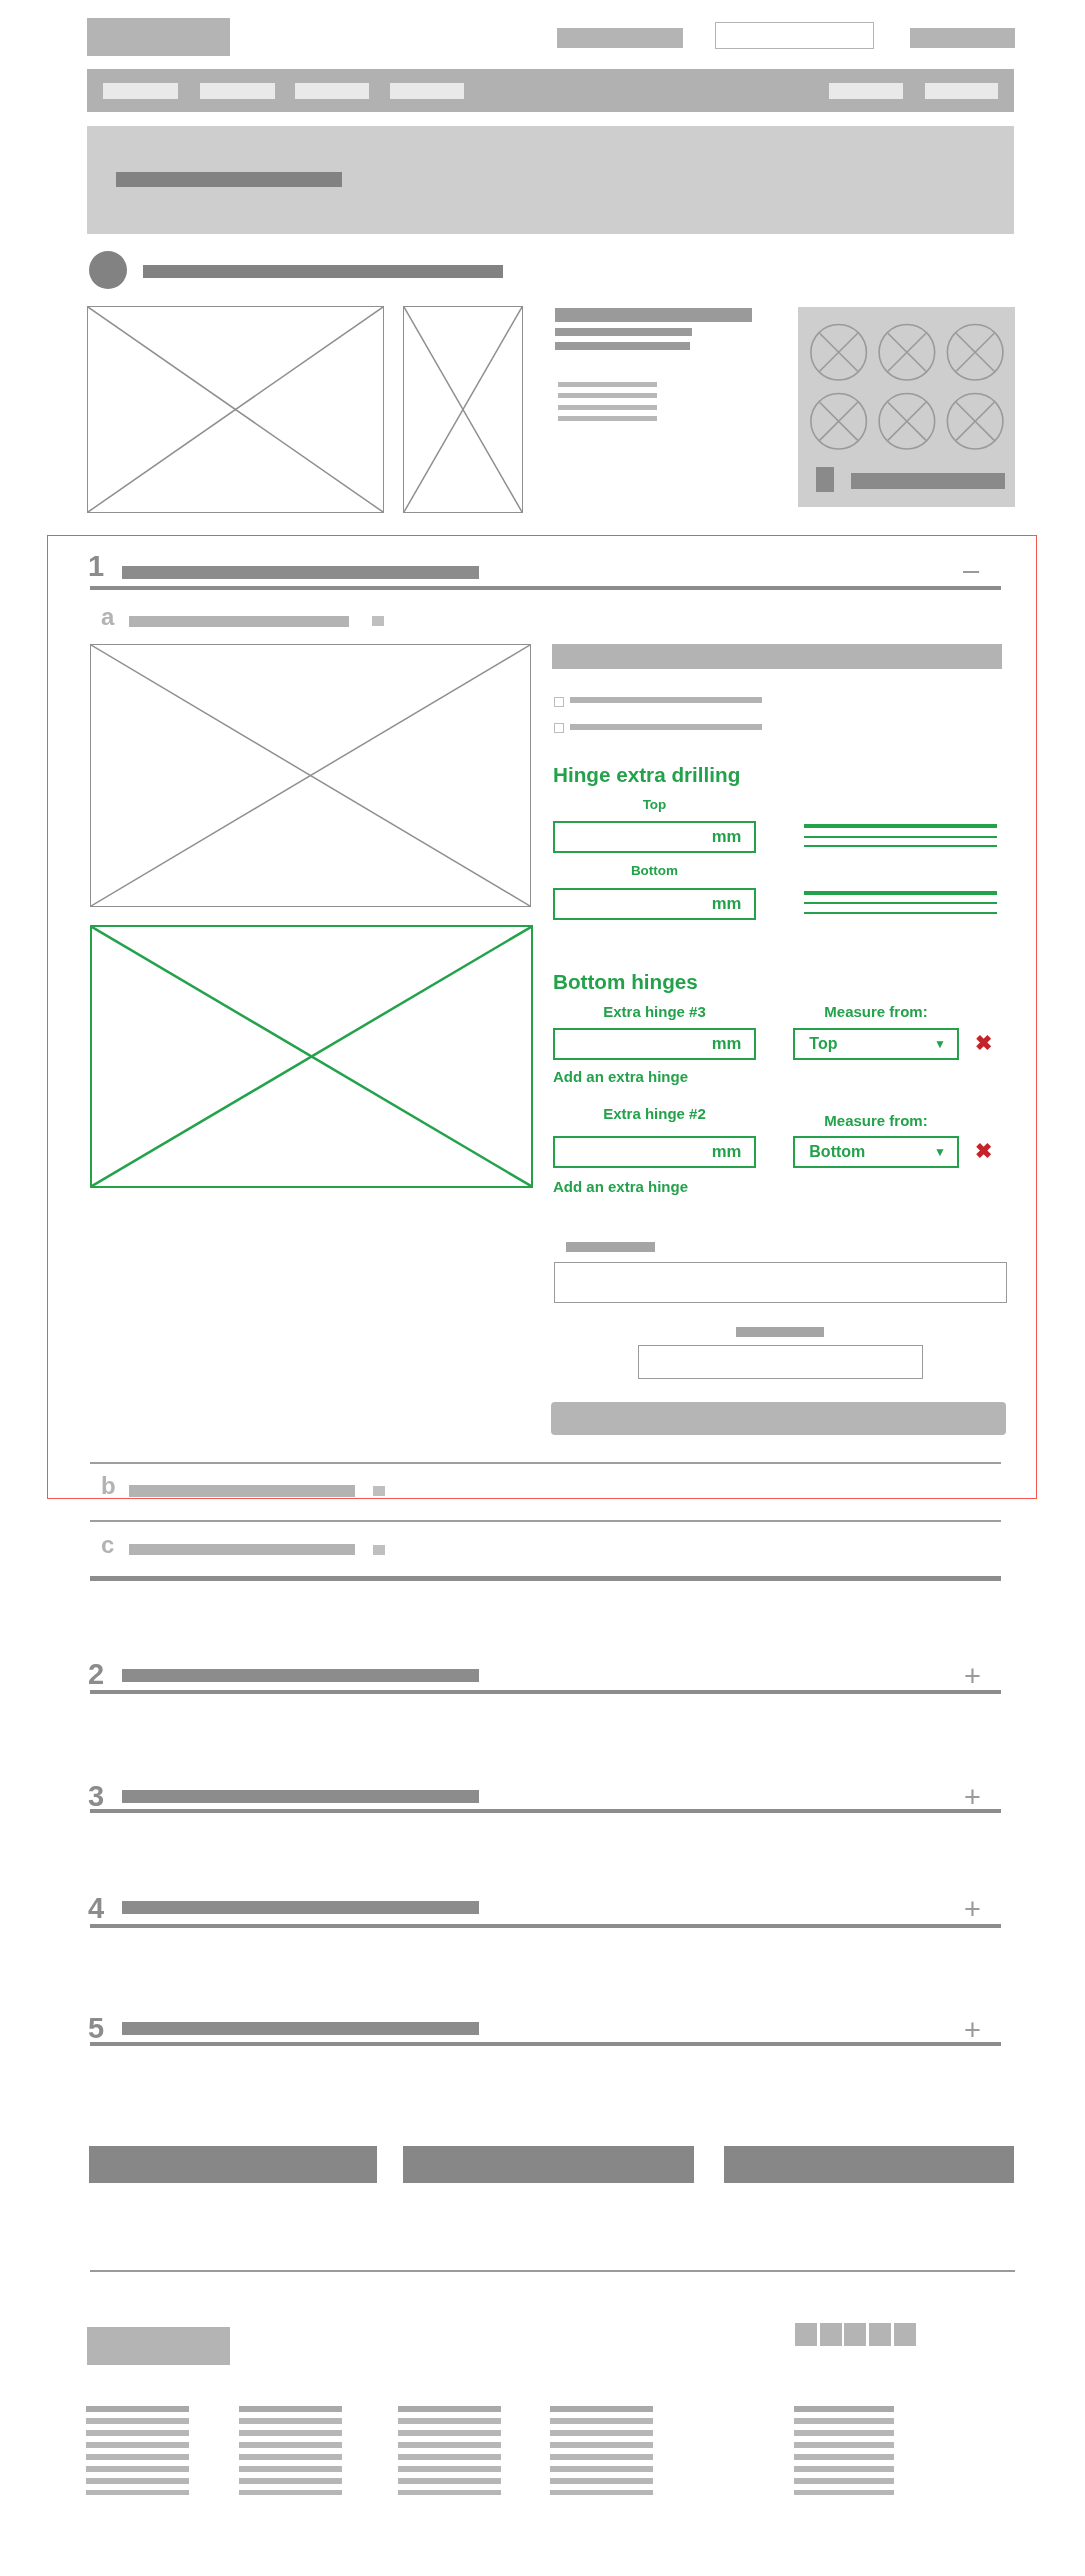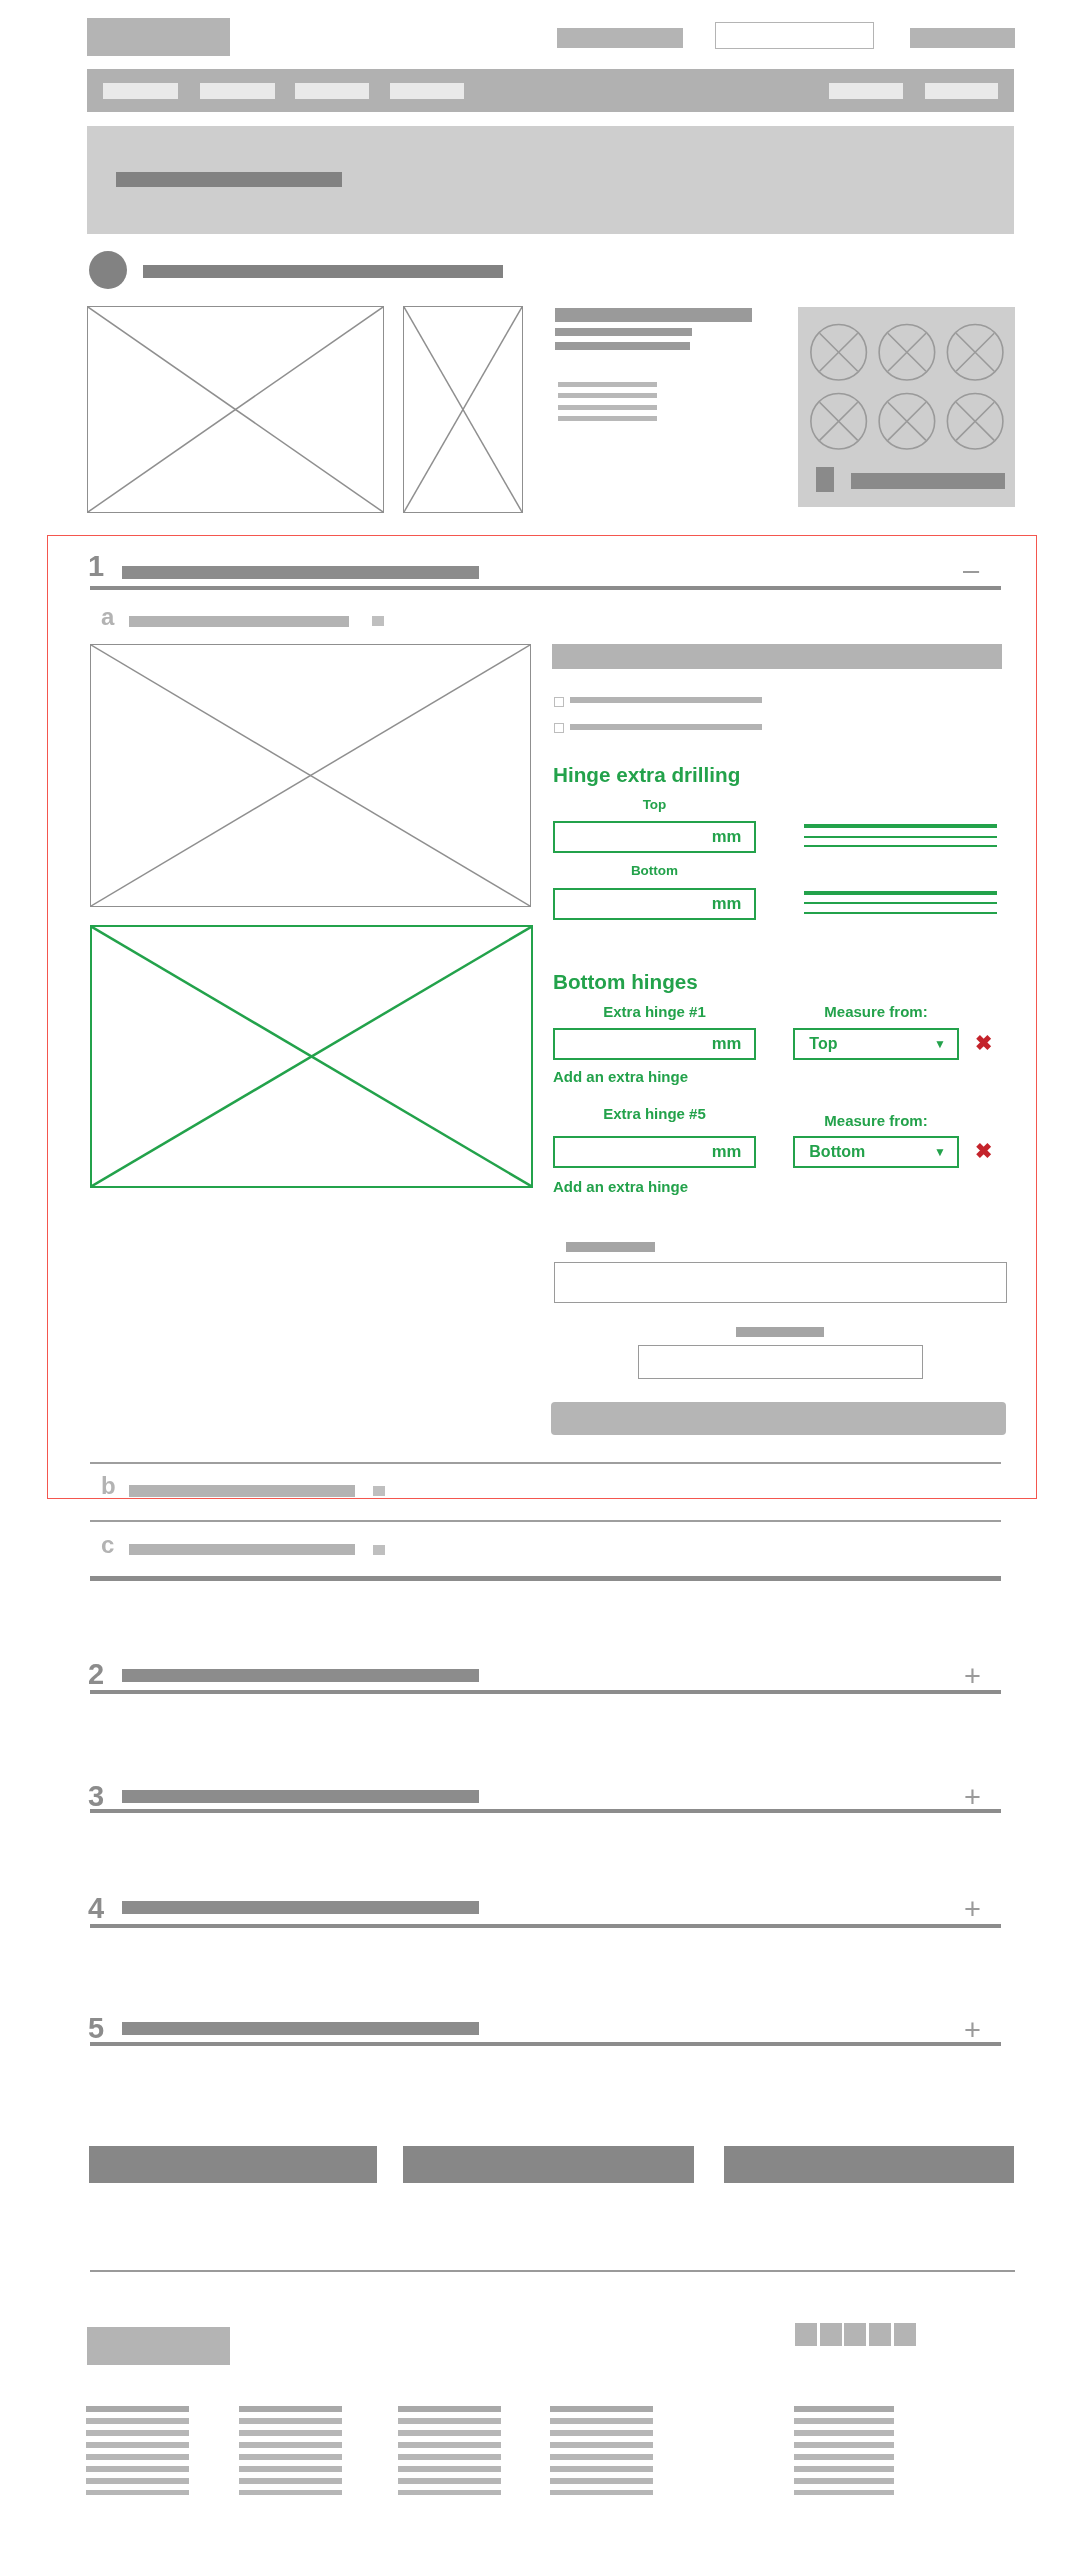--- a/index.html
+++ b/index.html
@@ -157,33 +157,33 @@
   <div class="green-label sm" style="left:553px;top:864px;width:203px;">Bottom</div>
   <div class="mm-input" style="left:553px;top:888px;width:203px;height:32px;">
     <span>mm</span>
   </div>
   <div class="gline" style="left:804px;top:891px;width:193px;height:4px;"></div>
   <div class="gline" style="left:804px;top:902px;width:193px;height:2.4px;"></div>
   <div class="gline" style="left:804px;top:912px;width:193px;height:2.4px;"></div>
 
   <div class="green-title" style="left:553px;top:972px;">Bottom hinges</div>
 
-  <div class="green-label" style="left:553px;top:1004px;width:203px;">Extra hinge #1</div>
+  <div class="green-label" style="left:553px;top:1004px;width:203px;">Extra hinge #3</div>
   <div class="green-label" style="left:793px;top:1004px;width:166px;">Measure from:</div>
   <div class="mm-input" style="left:553px;top:1028px;width:203px;height:32px;">
     <span>mm</span>
   </div>
   <div class="dropdown" style="left:793px;top:1028px;width:166px;height:32px;">
     <span>Top</span>
     <span class="arrow">▼</span>
   </div>
   <div class="remove-x" style="left:975px;top:1033px;">✖</div>
   <div class="green-link" style="left:553px;top:1069px;">Add an extra hinge</div>
 
-  <div class="green-label" style="left:553px;top:1106px;width:203px;">Extra hinge #5</div>
+  <div class="green-label" style="left:553px;top:1106px;width:203px;">Extra hinge #2</div>
   <div class="green-label" style="left:793px;top:1113px;width:166px;">Measure from:</div>
   <div class="mm-input" style="left:553px;top:1136px;width:203px;height:32px;">
     <span>mm</span>
   </div>
   <div class="dropdown" style="left:793px;top:1136px;width:166px;height:32px;">
     <span>Bottom</span>
     <span class="arrow">▼</span>
   </div>
   <div class="remove-x" style="left:975px;top:1141px;">✖</div>
   <div class="green-link" style="left:553px;top:1179px;">Add an extra hinge</div>

